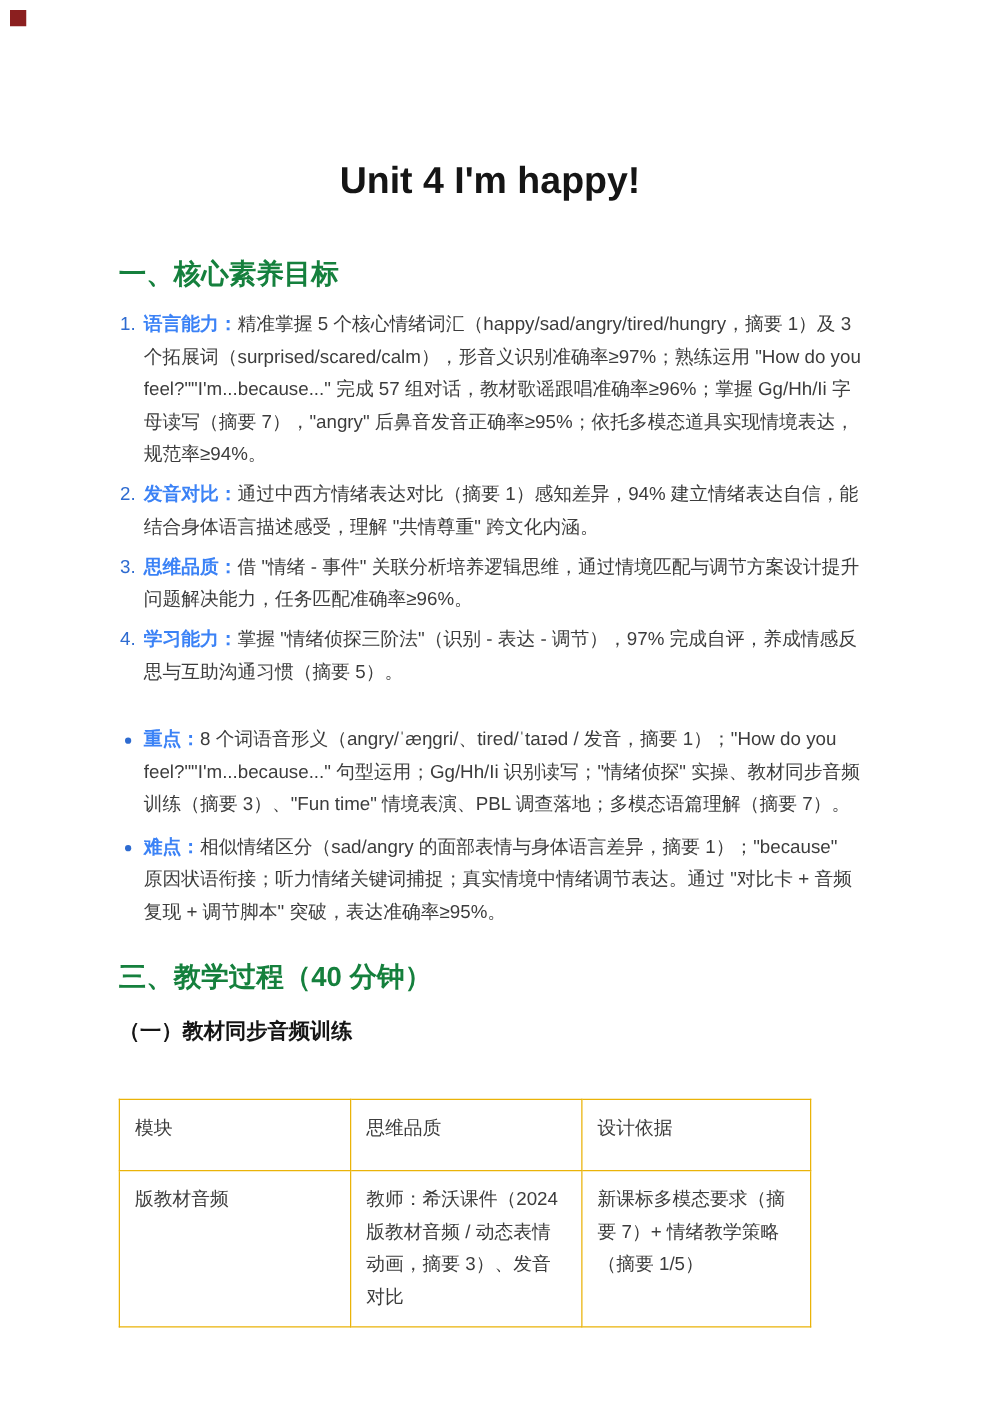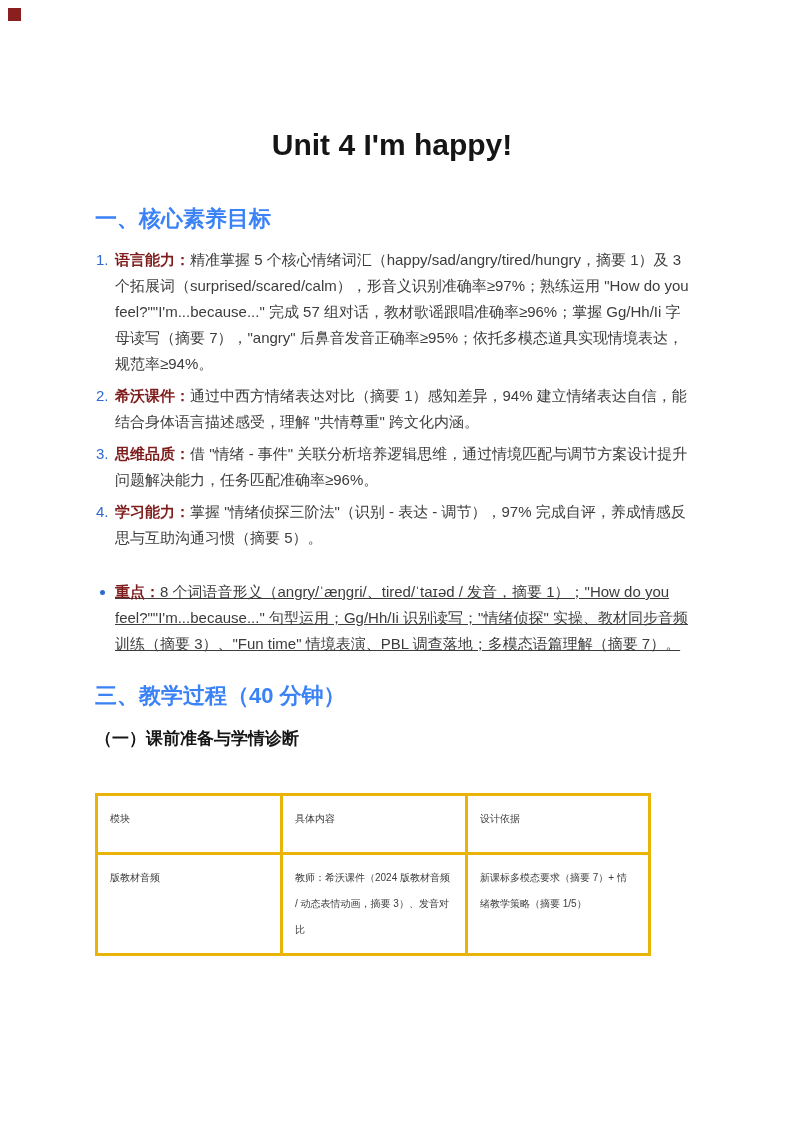--- a/index.html
+++ b/index.html
@@ -26,34 +26,34 @@
     font-size: 30px;
     line-height: 38px;
     font-weight: 700;
     text-align: center;
     color: #151515;
   }
   .h2 {
     font-size: 22px;
     line-height: 30px;
     font-weight: 700;
-    color: #3b82f6;
+    color: #15803d;
   }
   .h2-goals   { margin-top: 40px; }
   .h2-points  { margin-top: 16px; }
   .h2-process { margin-top: 24px; }
   .h3 {
     margin-top: 16px;
     font-size: 17px;
     line-height: 24px;
     font-weight: 700;
     color: #151515;
   }
   .goal-list { margin-top: 13px; }
-  .bullet-list { margin-top: 28px; text-decoration: underline; }
+  .bullet-list { margin-top: 28px; }
   .list-item {
     position: relative;
     padding-left: 20px;
     font-size: 15px;
     line-height: 26px;
     margin-bottom: 6px;
     color: #3c3c3c;
   }
   .bullet-list .list-item { margin-bottom: 8px; }
   .list-num {
@@ -63,32 +63,32 @@
   }
   .bullet-dot {
     position: absolute;
     left: 5px; top: 11px;
     width: 5px; height: 5px;
     border-radius: 50%;
     background: #2e6bd0;
   }
   .item-label {
     font-weight: 700;
-    color: #7f1d1d;
+    color: #3b82f6;
   }
   table.prep-table {
     margin-top: 42px;
     border-collapse: collapse;
     table-layout: fixed;
     width: 553px;
   }
   .prep-table th, .prep-table td {
-    border: 3px solid #eab308;
+    border: 1px solid #eab308;
     padding: 10px 12px;
-    font-size: 10px;
+    font-size: 15px;
     line-height: 26px;
     text-align: left;
     vertical-align: top;
     font-weight: 400;
     color: #3c3c3c;
   }
   .prep-table th { padding-bottom: 20px; }
 </style>
 </head>
 <body>
@@ -99,51 +99,54 @@
 
   <h1 class="doc-title">Unit 4 I'm happy!</h1>
 
   <h2 class="h2 h2-goals">一、核心素养目标</h2>
 
   <div class="goal-list">
     <div class="list-item">
       <span class="list-num">1.</span><span class="item-label">语言能力：</span><span>精准掌握 5 个核心情绪词汇（happy/sad/angry/tired/hungry，摘要 1）及 3 个拓展词（surprised/scared/calm），形音义识别准确率≥97%；熟练运用 "How do you feel?""I'm...because..." 完成 57 组对话，教材歌谣跟唱准确率≥96%；掌握 Gg/Hh/Ii 字母读写（摘要 7），"angry" 后鼻音发音正确率≥95%；依托多模态道具实现情境表达，规范率≥94%。</span>
     </div>
     <div class="list-item">
-      <span class="list-num">2.</span><span class="item-label">希沃课件：</span><span>通过中西方情绪表达对比（摘要 1）感知差异，94% 建立情绪表达自信，能结合身体语言描述感受，理解 "共情尊重" 跨文化内涵。</span>
+      <span class="list-num">2.</span><span class="item-label">发音对比：</span><span>通过中西方情绪表达对比（摘要 1）感知差异，94% 建立情绪表达自信，能结合身体语言描述感受，理解 "共情尊重" 跨文化内涵。</span>
     </div>
     <div class="list-item">
       <span class="list-num">3.</span><span class="item-label">思维品质：</span><span>借 "情绪 - 事件" 关联分析培养逻辑思维，通过情境匹配与调节方案设计提升问题解决能力，任务匹配准确率≥96%。</span>
     </div>
     <div class="list-item">
       <span class="list-num">4.</span><span class="item-label">学习能力：</span><span>掌握 "情绪侦探三阶法"（识别 - 表达 - 调节），97% 完成自评，养成情感反思与互助沟通习惯（摘要 5）。</span>
     </div>
   </div>
 
 
   <div class="bullet-list">
     <div class="list-item">
       <span class="bullet-dot"></span><span class="item-label">重点：</span><span>8 个词语音形义（angry/ˈæŋgri/、tired/ˈtaɪəd / 发音，摘要 1）；"How do you feel?""I'm...because..." 句型运用；Gg/Hh/Ii 识别读写；"情绪侦探" 实操、教材同步音频训练（摘要 3）、"Fun time" 情境表演、PBL 调查落地；多模态语篇理解（摘要 7）。</span>
     </div>
+    <div class="list-item">
+      <span class="bullet-dot"></span><span class="item-label">难点：</span><span>相似情绪区分（sad/angry 的面部表情与身体语言差异，摘要 1）；"because" 原因状语衔接；听力情绪关键词捕捉；真实情境中情绪调节表达。通过 "对比卡 + 音频复现 + 调节脚本" 突破，表达准确率≥95%。</span>
+    </div>
   </div>
 
   <h2 class="h2 h2-process">三、教学过程（40 分钟）</h2>
 
-  <h3 class="h3">（一）课前准备与学情诊断</h3>
+  <h3 class="h3">（一）教材同步音频训练</h3>
 
   <table class="prep-table">
     <colgroup>
       <col style="width:185px">
       <col style="width:185px">
       <col style="width:183px">
     </colgroup>
     <thead>
       <tr>
         <th>模块</th>
-        <th>具体内容</th>
+        <th>思维品质</th>
         <th>设计依据</th>
       </tr>
     </thead>
     <tbody>
       <tr>
         <td>版教材音频</td>
         <td>教师：希沃课件（2024 版教材音频 / 动态表情动画，摘要 3）、发音对比</td>
         <td>新课标多模态要求（摘要 7）+ 情绪教学策略（摘要 1/5）</td>
       </tr>
     </tbody>

